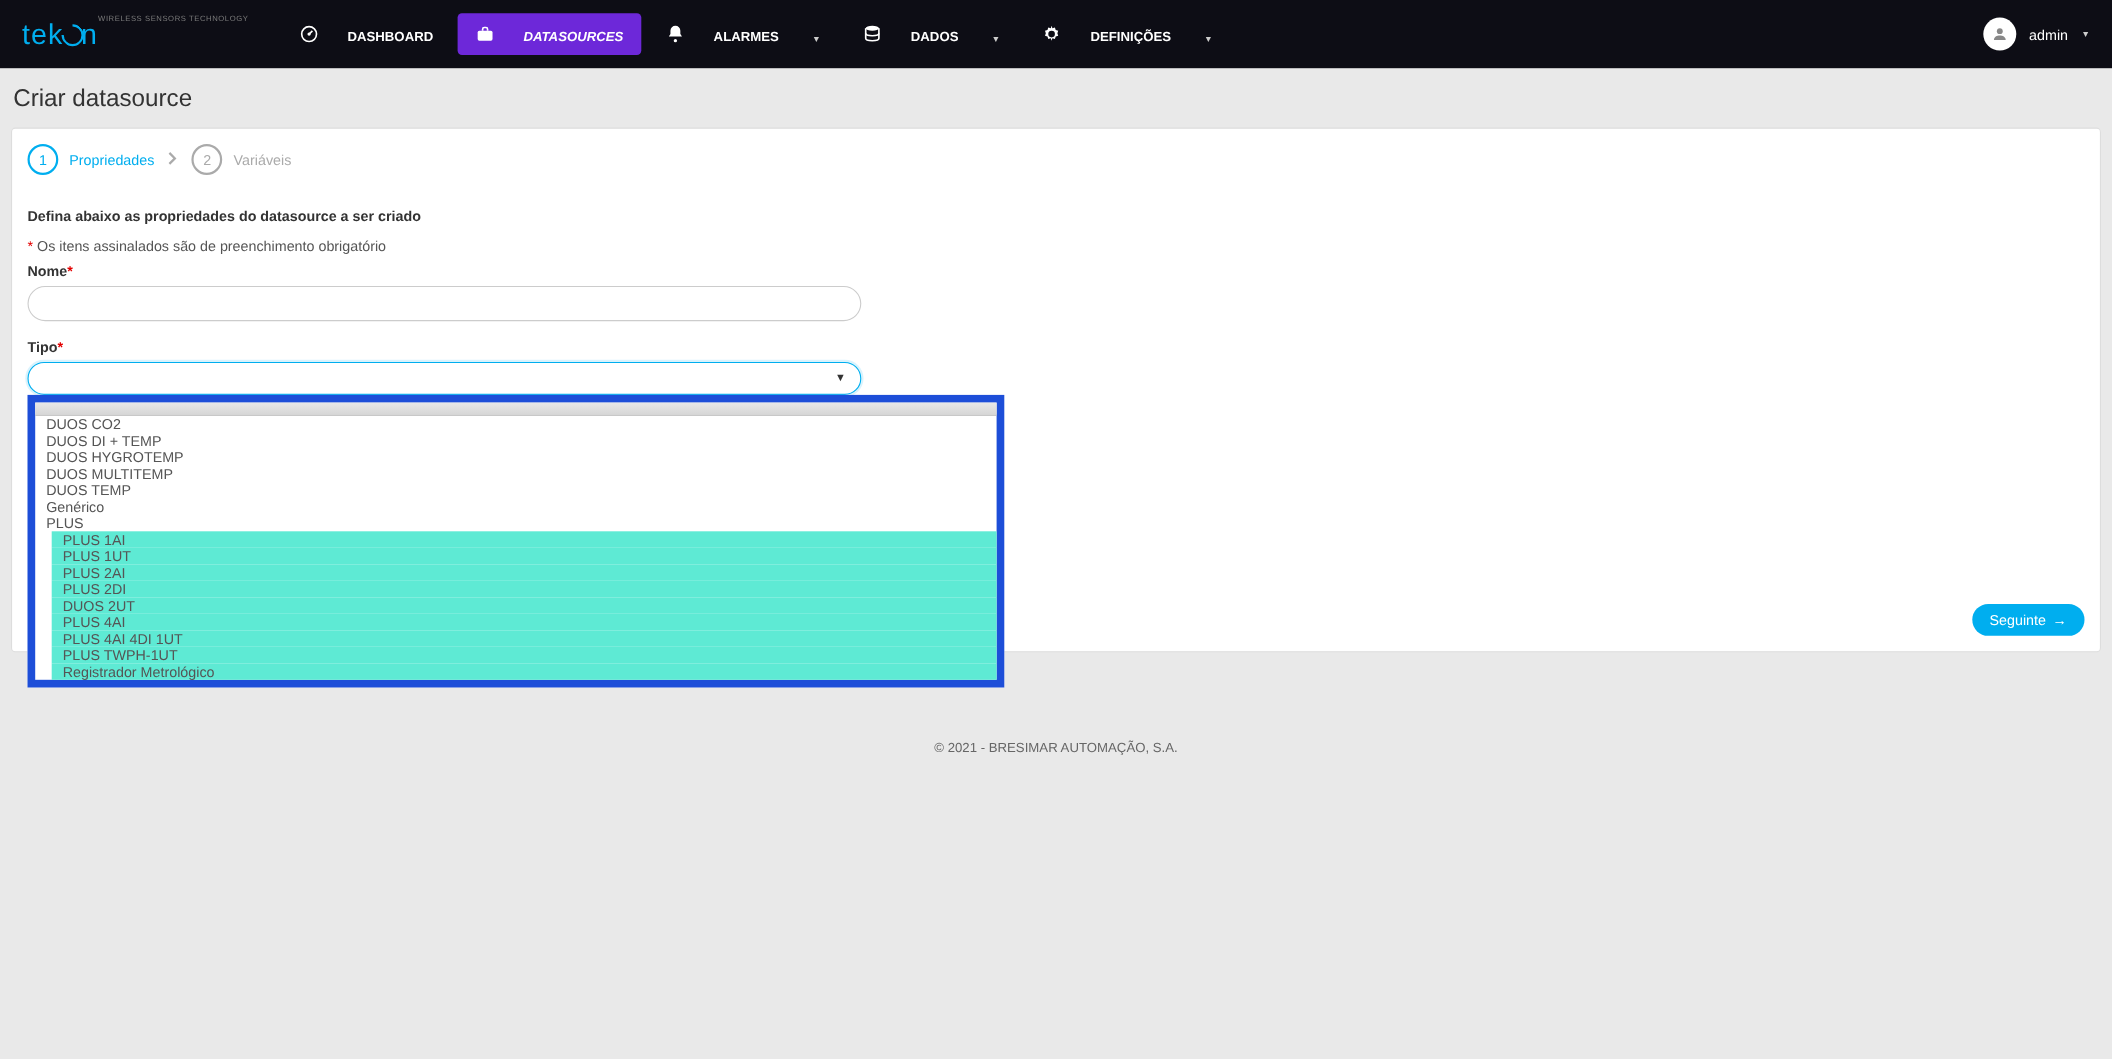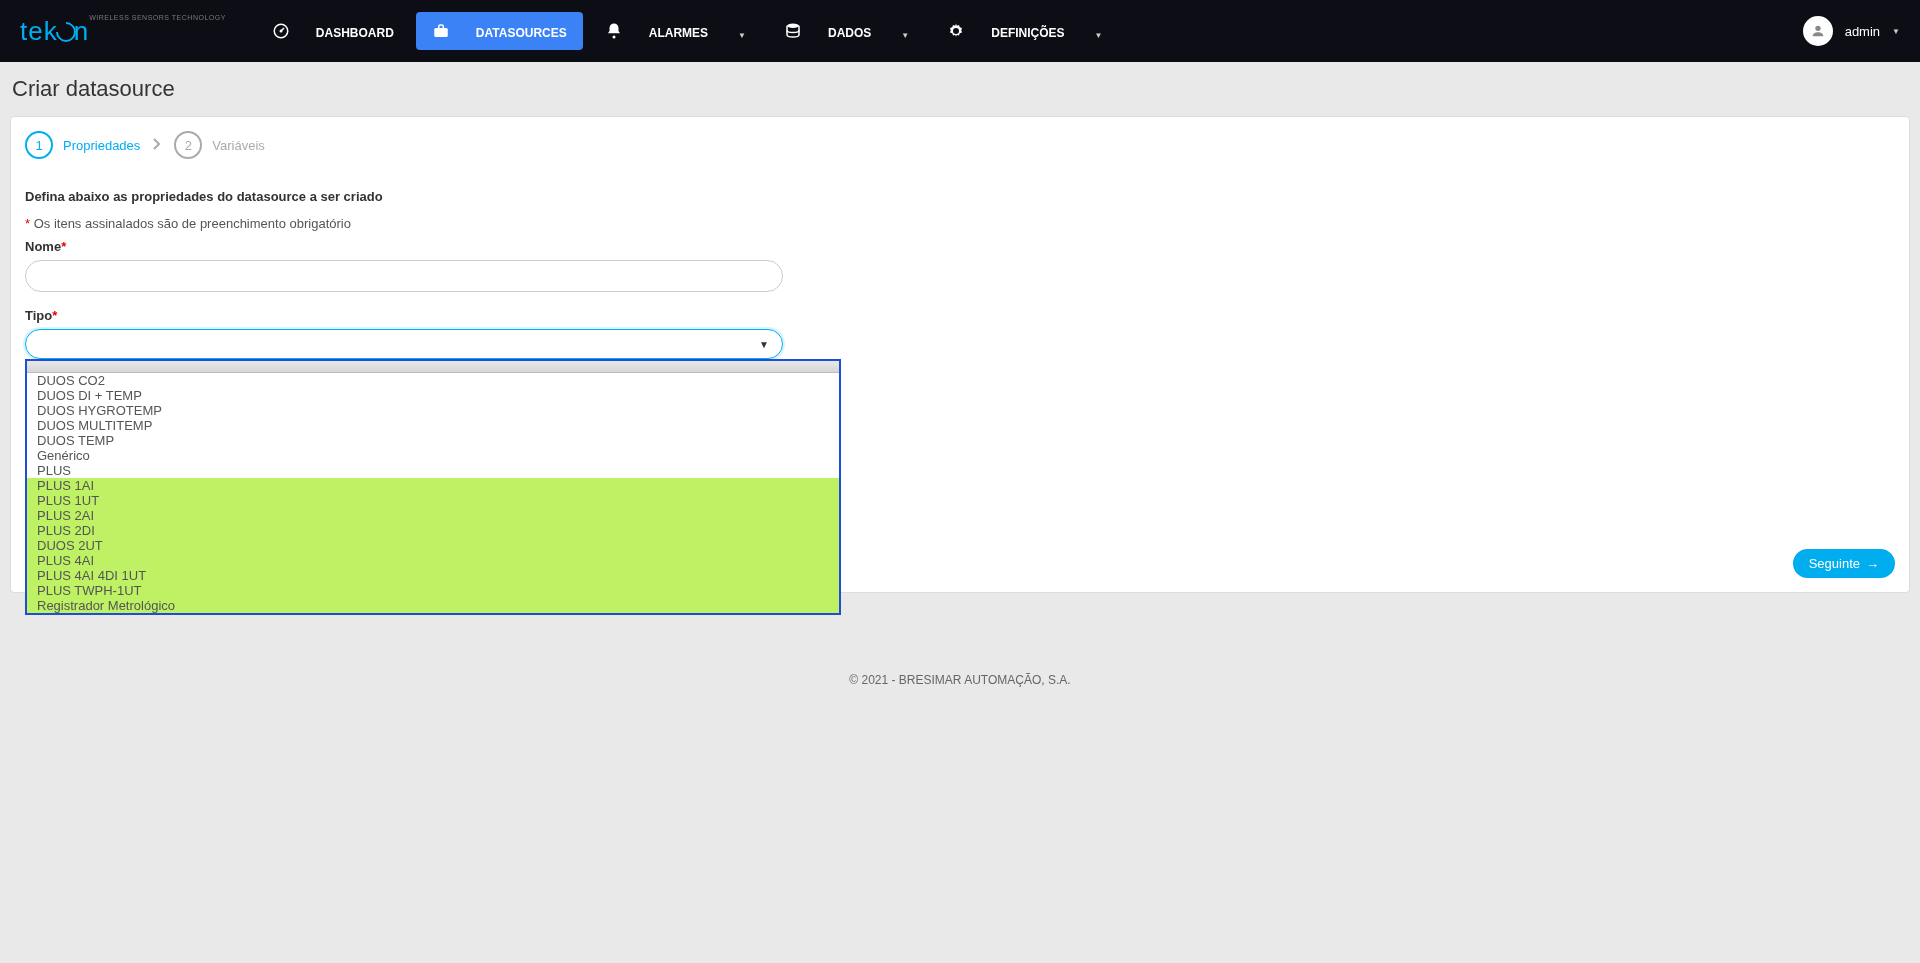--- a/index.html
+++ b/index.html
@@ -7,21 +7,21 @@
   
   
   .header { background: #0d0d15; height: 62px; display: flex; align-items: center; padding: 0 20px; justify-content: space-between; }
   .header-left { display: flex; align-items: center; }
   .logo { display: flex; margin-right: 30px; }
   .logo-main { color: #00aeef; font-size: 26px; font-weight: 300; letter-spacing: 1px; font-family: Arial; }
   .logo-main .o { display: inline-block; width: 20px; height: 20px; border: 2.5px solid #00aeef; border-radius: 50%; border-top-color: transparent; transform: rotate(-45deg); vertical-align: -2px; margin: 0 -2px; }
   .logo-sub { color: #7a7a7a; font-size: 7px; letter-spacing: 0.5px; margin-top: -2px; }
   .nav { display: flex; gap: 6px; }
   .nav-item { display: flex; align-items: flex-end; gap: 26px; padding: 10px 16px; color: #fff; font-size: 12px; font-weight: bold; cursor: pointer; border-radius: 4px; }
-  .nav-item.active { background: #3b82f6; }
+  .nav-item.active { background: #6d28d9; font-style: italic; }
   .nav-item .chev { font-size: 8px; margin-left: 4px; color: #ccc; }
   .nav-icon { width: 18px; height: 18px; display: flex; align-items: center; justify-content: center; }
   .nav-icon svg { width: 100%; height: 100%; fill: #fff; }
   .header-right { display: flex; align-items: center; gap: 12px; color: #fff; }
   .avatar { width: 30px; height: 30px; background: #fff; border-radius: 50%; display: flex; align-items: center; justify-content: center; }
   .avatar svg { width: 16px; height: 16px; fill: #888; }
   .user-name { font-size: 13px; }
   .user-chev { font-size: 8px; color: #ccc; }
   
   
@@ -44,24 +44,24 @@
   .form-required-note { font-size: 13px; color: #555; margin-bottom: 8px; }
   .req-star { color: #e30000; }
   .form-group { max-width: 758px; margin-bottom: 16px; }
   .form-label { font-size: 13px; font-weight: bold; display: block; margin-bottom: 6px; }
   .form-input { width: 100%; height: 32px; border: 1px solid #ccc; border-radius: 16px; padding: 0 14px; font-size: 13px; outline: none; }
   .form-select-wrap { position: relative; width: 100%; }
   .form-select { width: 100%; height: 30px; border: 1px solid #00aeef; border-radius: 15px; padding: 0 30px 0 14px; font-size: 13px; outline: none; background: #fff; box-shadow: 0 0 0 2px rgba(0,174,239,0.15); }
   .select-caret { position: absolute; right: 14px; top: 50%; transform: translateY(-50%); pointer-events: none; font-size: 10px; }
   
   
-  .dropdown { position: absolute; width: 816px; border: 2px solid #1d4ed8; background: #fff; margin-top: 0px; z-index: 10; }
+  .dropdown { position: absolute; width: 888px; border: 7px solid #1d4ed8; background: #fff; margin-top: 0px; z-index: 10; }
   .dropdown-header { height: 12px; background: linear-gradient(#e8e8e8, #d6d6d6); border-bottom: 1px solid #bbb; }
   .dropdown-item { padding: 0px 10px; line-height: 15px; font-size: 13px; color: #555; cursor: pointer; }
-  .dropdown-item.hl { background: #bef264; }
+  .dropdown-item.hl { background: #5eead4; margin-left: 15px; }
   
   
   .card-footer { display: flex; justify-content: flex-end; margin-top: 180px; padding-top: 10px; }
   .btn-primary { background: #00aeef; color: #fff; border: none; border-radius: 16px; padding: 7px 16px; font-size: 13px; font-weight: 500; cursor: pointer; display: flex; align-items: flex-end; gap: 6px; }
   
   
   .page-footer { text-align: center; font-size: 12px; color: #666; margin-top: 80px; padding-bottom: 20px; }
 </style>
 </head>
 <body>

